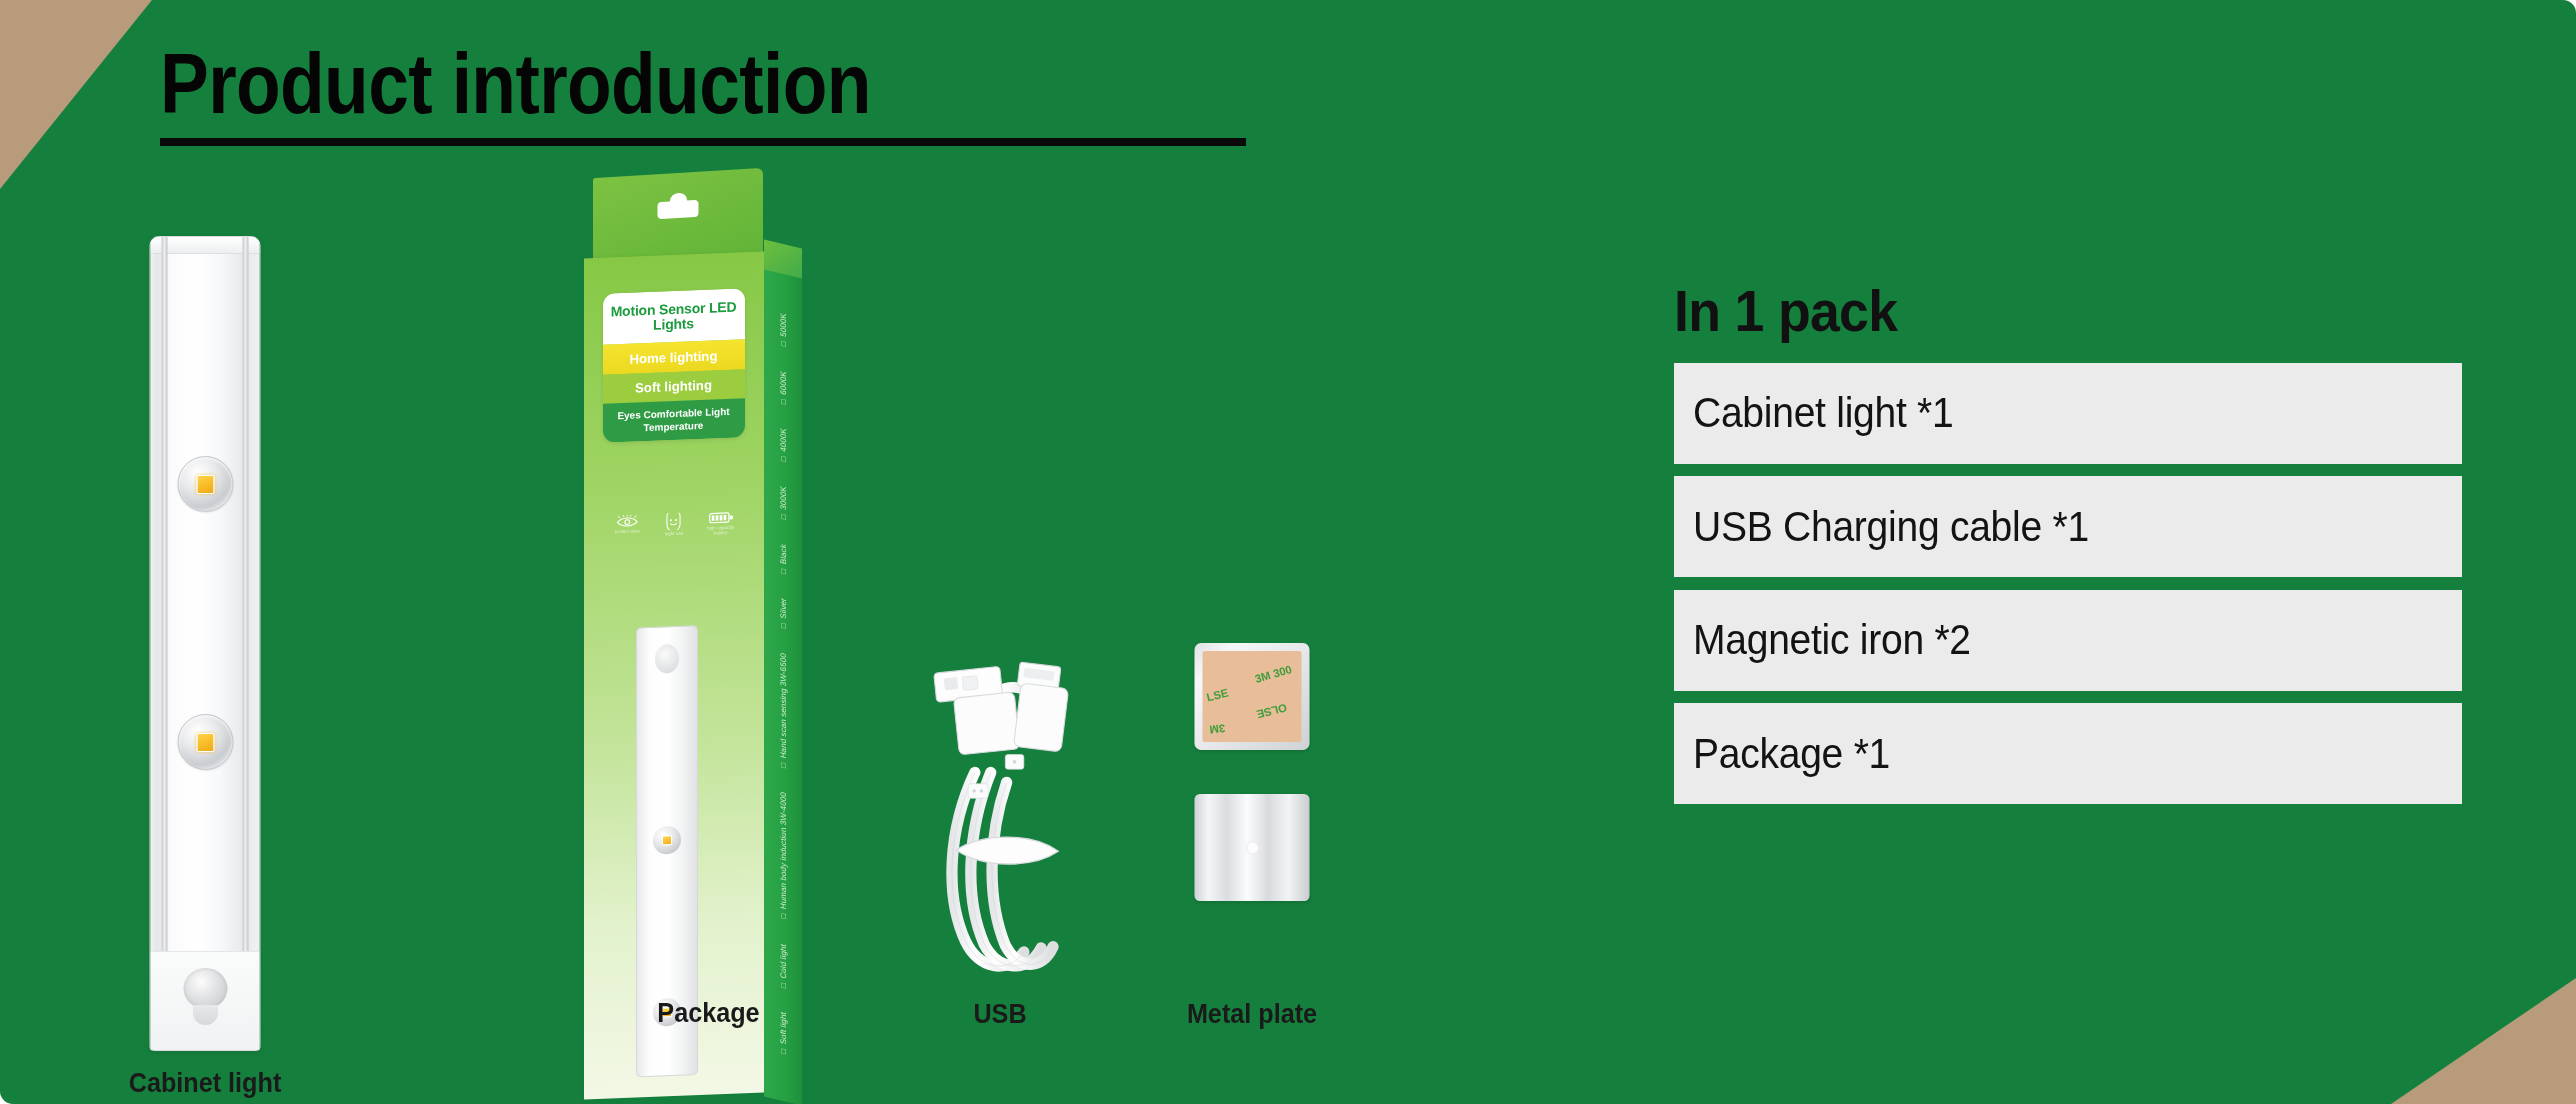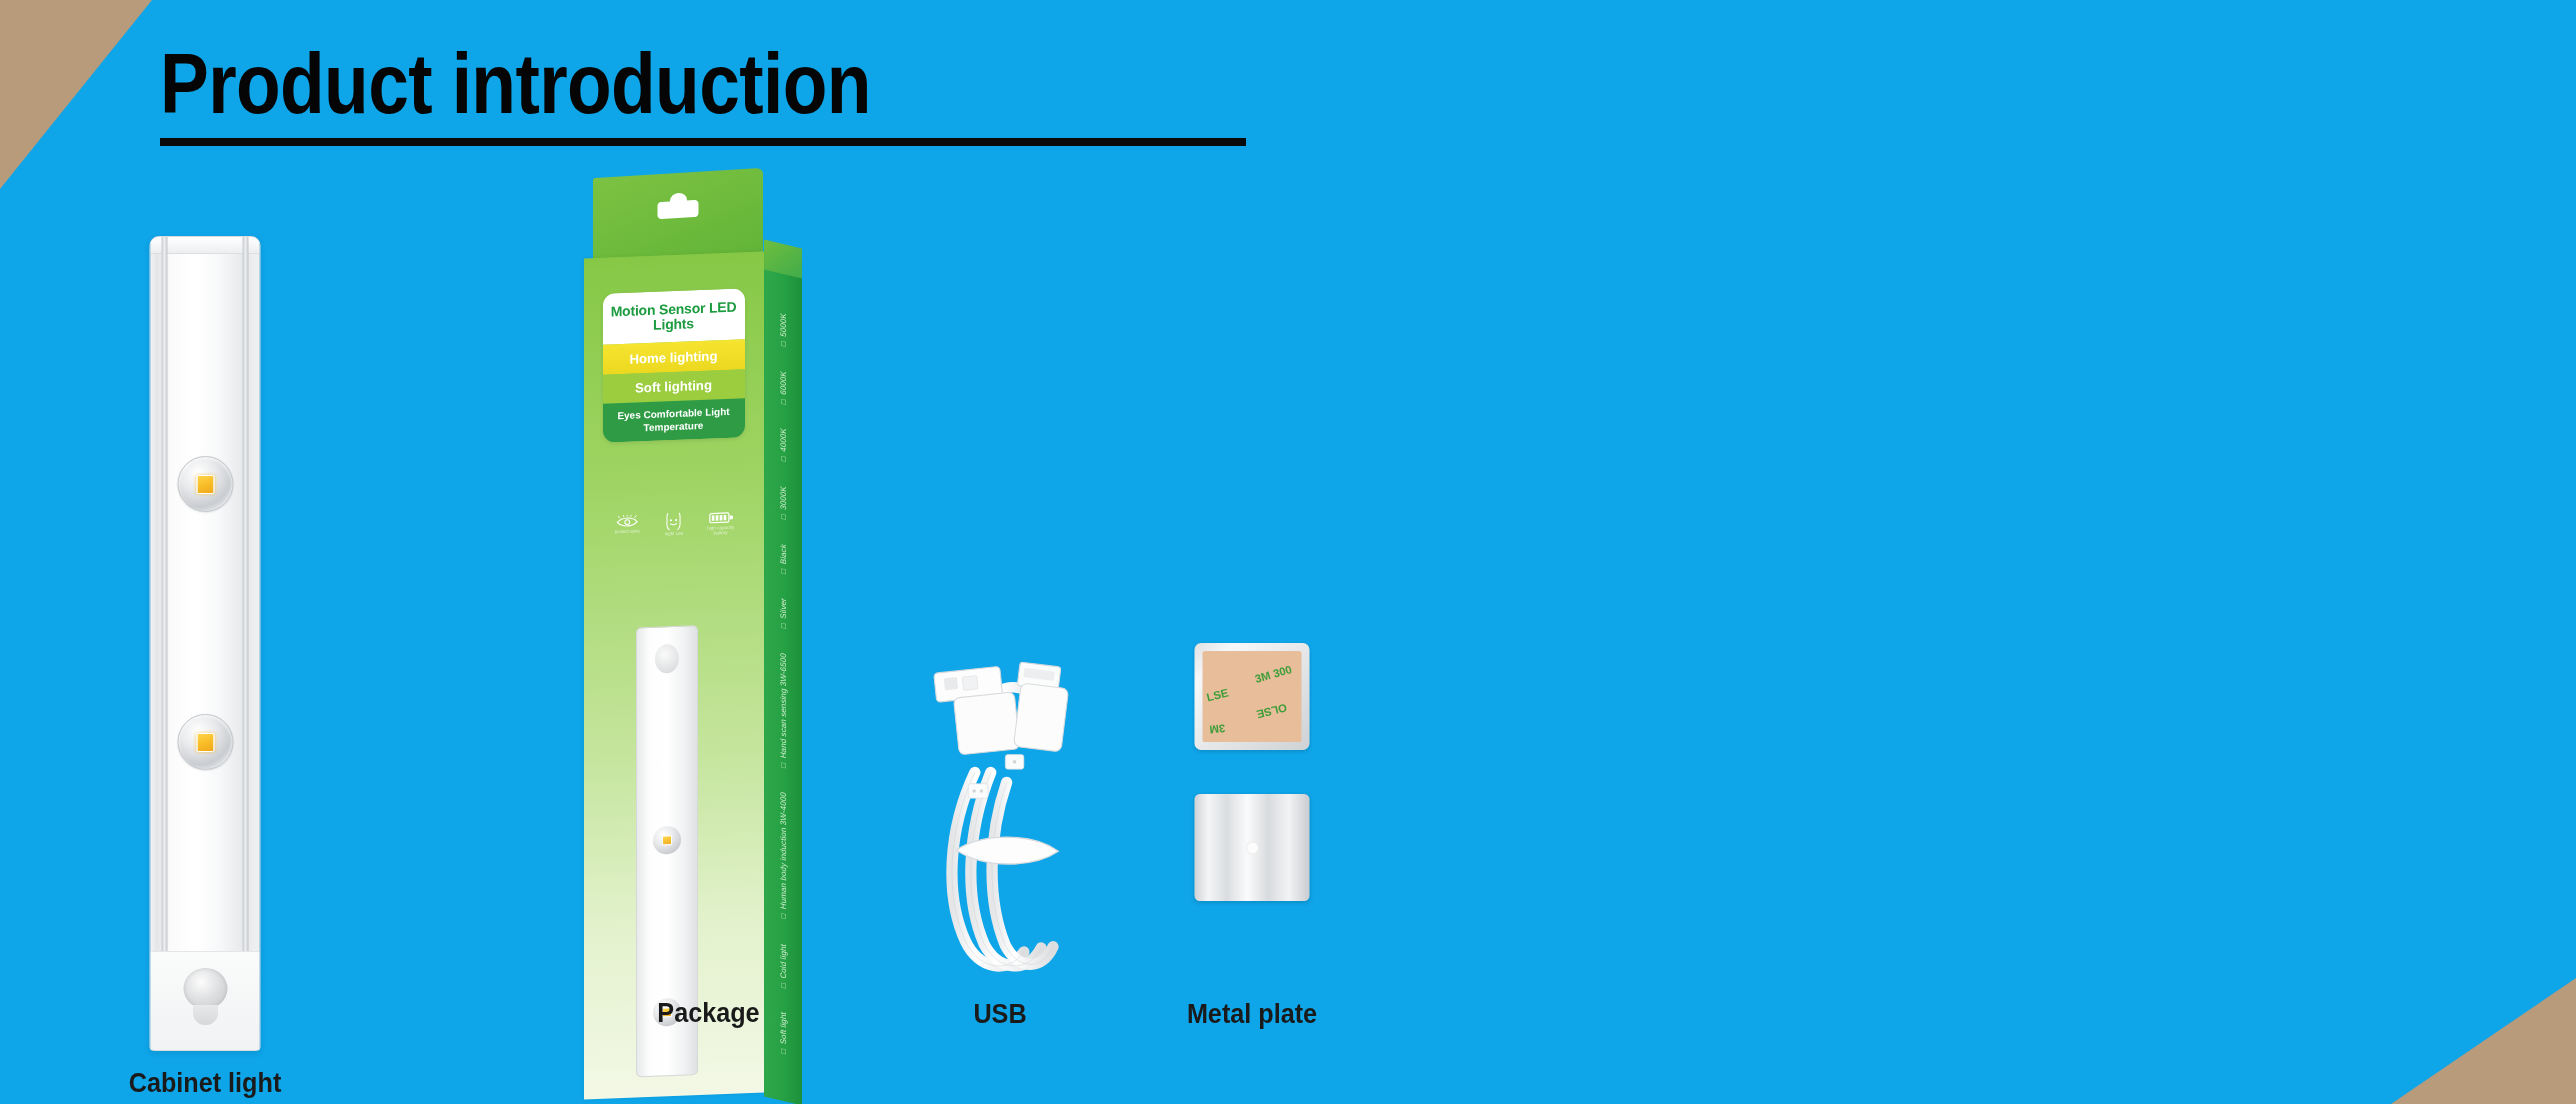--- a/index.html
+++ b/index.html
@@ -2,21 +2,21 @@
 <html style="font-size:10.6px"><head>
 <meta charset="utf-8">
 <style>
   * { margin:0; padding:0; box-sizing:border-box; }
   html, body {
     width:2576px; height:1104px;
     background:#ffffff;
     font-family:"Liberation Sans", sans-serif;
     overflow:hidden;
   }
-  .slide { position:relative; width:2576px; height:1104px; background:#0ea5e9; }
+  .slide { position:relative; width:2576px; height:1104px; background:#15803d;border-radius:13px; }
 
   
   .corner-tl {
     position:absolute; left:0; top:0; width:152px; height:189px;
     background:#b89b7a;
     clip-path:polygon(0 0, 100% 0, 0 100%);
   }
   .corner-br {
     position:absolute; right:0; bottom:0; width:185px; height:126px;
     background:#b89b7a;
@@ -405,15 +405,31 @@
         </div>
       </div>
       <div class="plate">
         <div class="plate-hole"></div>
       </div>
       <div class="caption" style="top:368px">Metal plate</div>
     </div>
 
   </div>
 
+  <div class="panel">
+    <div class="panel-title">In 1 pack</div>
+
+    <div class="pack-row">
+      <span class="pack-row-label">Cabinet light *1</span>
+    </div>
+    <div class="pack-row">
+      <span class="pack-row-label">USB Charging cable *1</span>
+    </div>
+    <div class="pack-row">
+      <span class="pack-row-label">Magnetic iron *2</span>
+    </div>
+    <div class="pack-row">
+      <span class="pack-row-label">Package *1</span>
+    </div>
+  </div>
 
 </div>
 
 
 </body></html>

